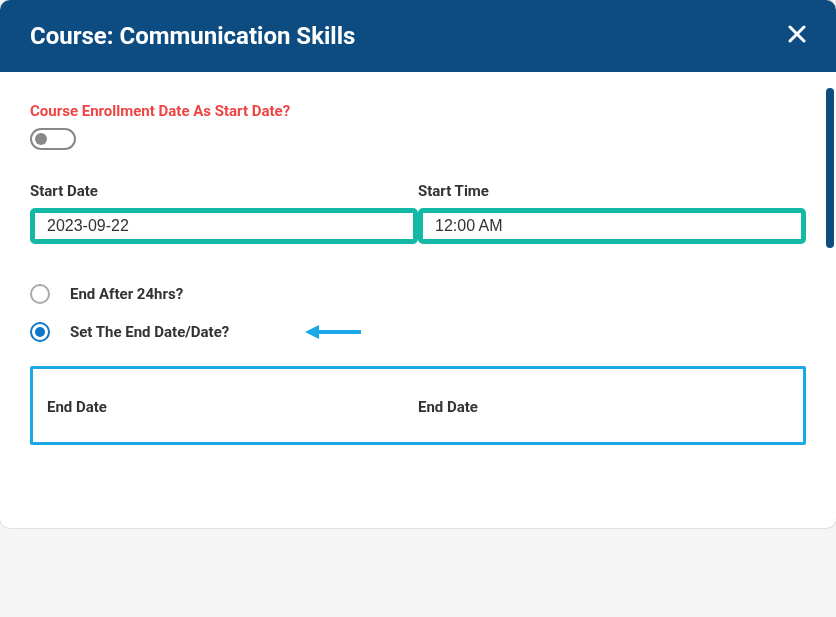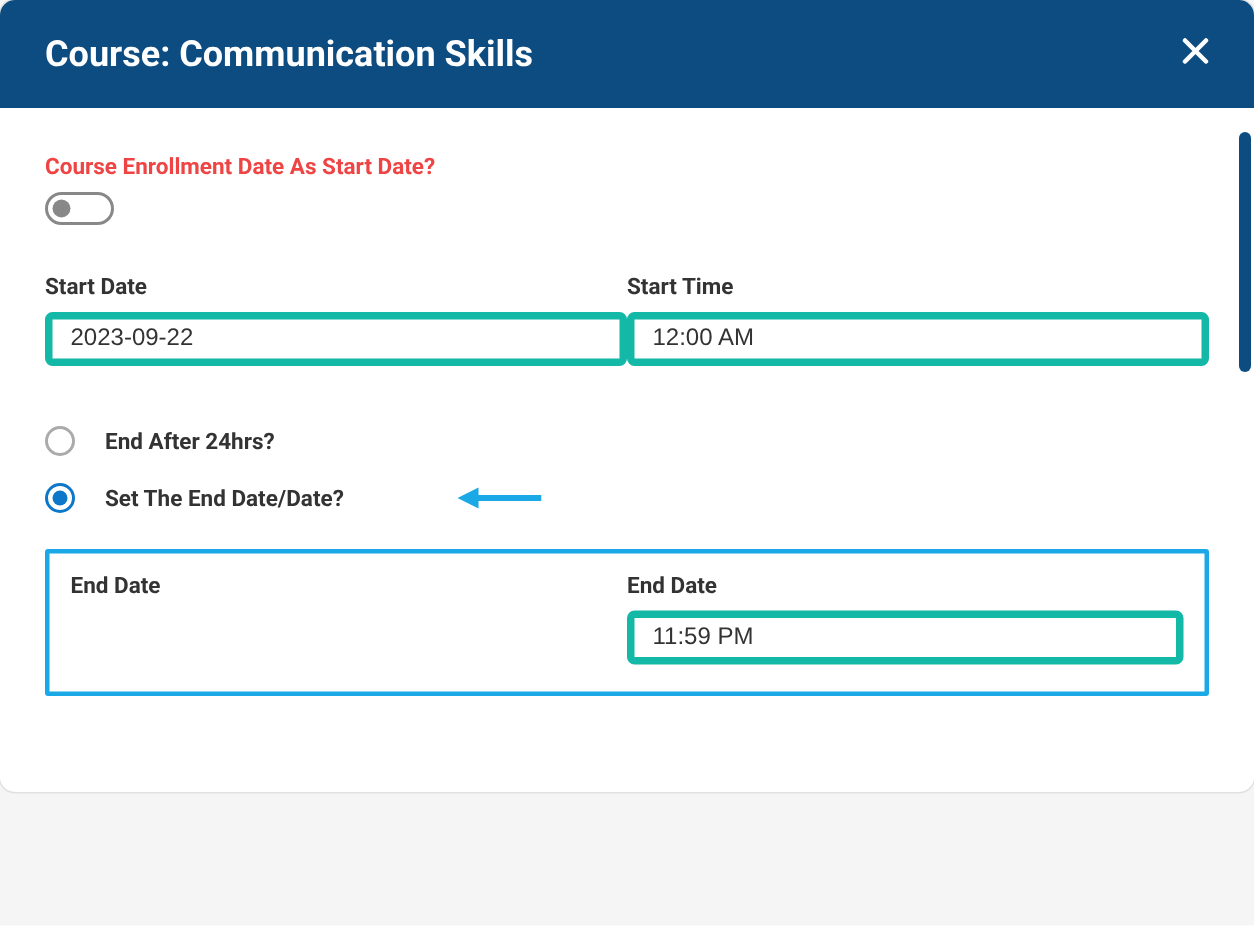--- a/index.html
+++ b/index.html
@@ -151,21 +151,21 @@
       align-items: center;
       pointer-events: none;
     }
     .highlight-box {
       border: 3px solid #1aa8e6;
       border-radius: 2px;
       padding: 12px 14px 18px 14px;
       margin-top: 24px;
     }
     .highlight-box .field-row {
-      margin-top: 0;
+      margin-top: 17px;
     }
   </style>
 </head>
 <body>
 
 <div class="modal">
 
   <div class="modal-header">
     <h2>Course: Communication Skills</h2>
     <button class="close-btn">
@@ -221,19 +221,18 @@
 
     </div>
 
     <div class="highlight-box">
       <div class="field-row">
         <div class="field-group">
           <label class="field-label">End Date</label>
         </div>
         <div class="field-group">
           <label class="field-label">End Date</label>
-          <input type="text" class="text-input" value="11:59 PM" style="">
         </div>
       </div>
     </div>
 
   </div>
 </div>
 
 </body></html>

